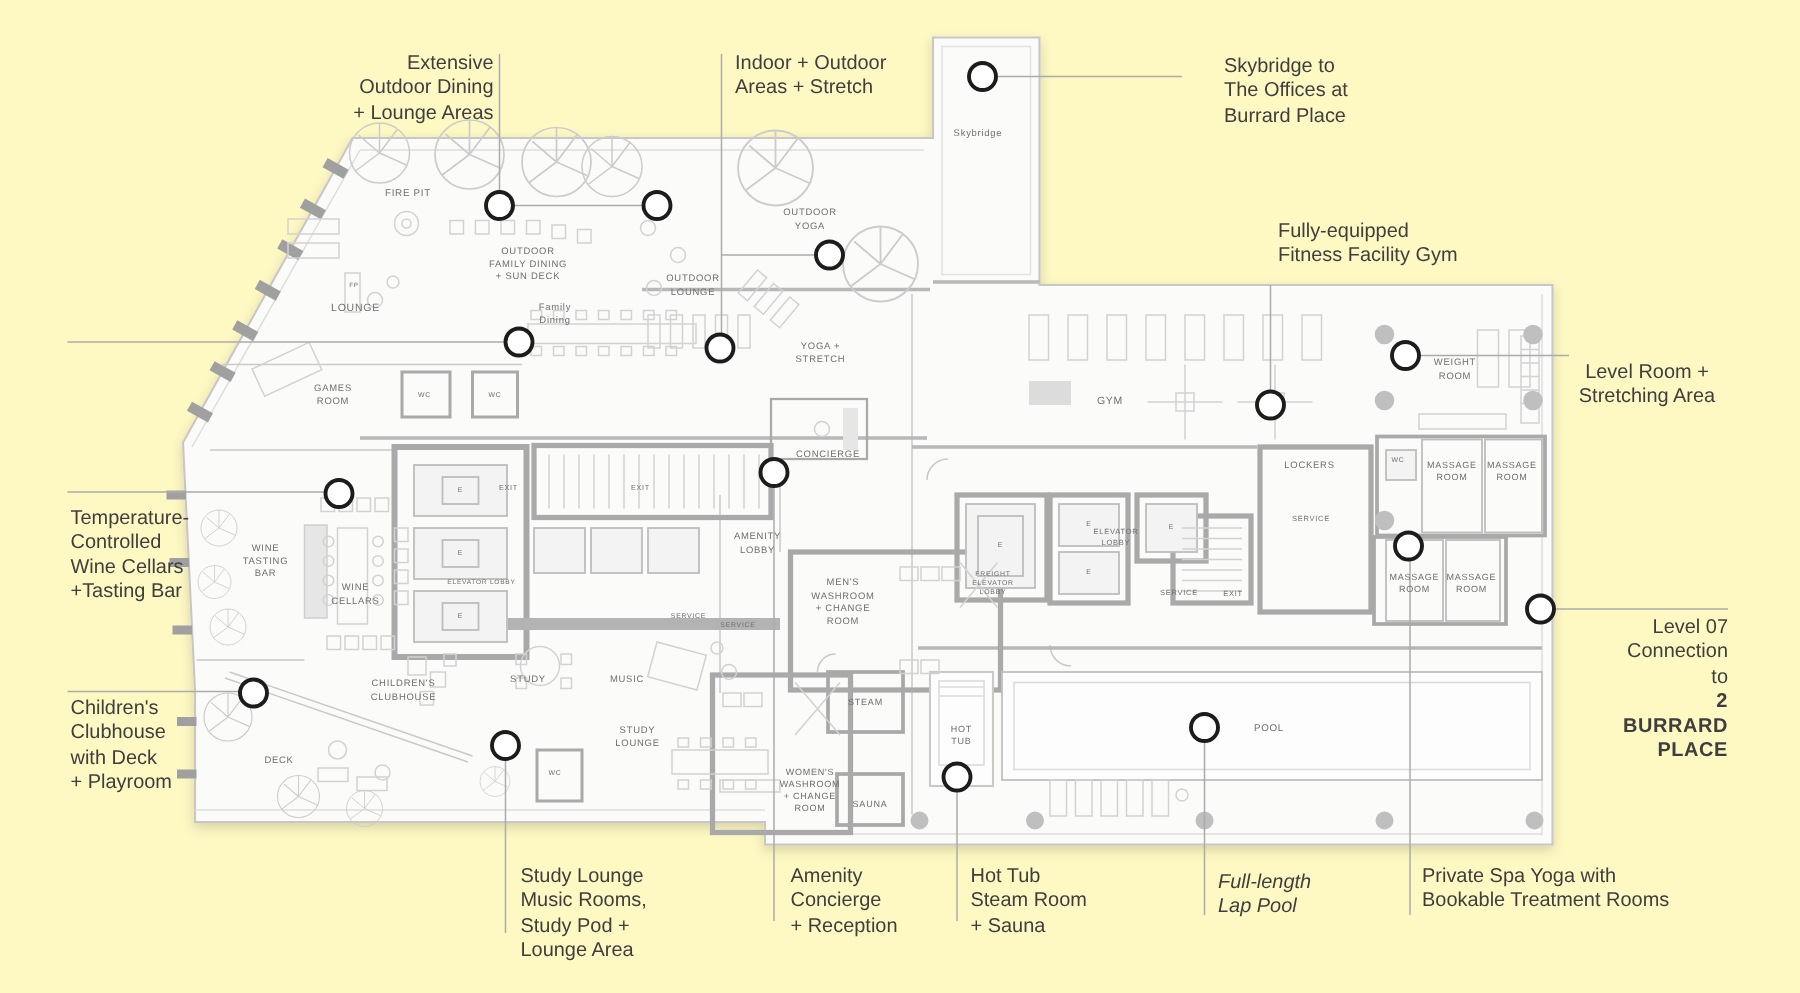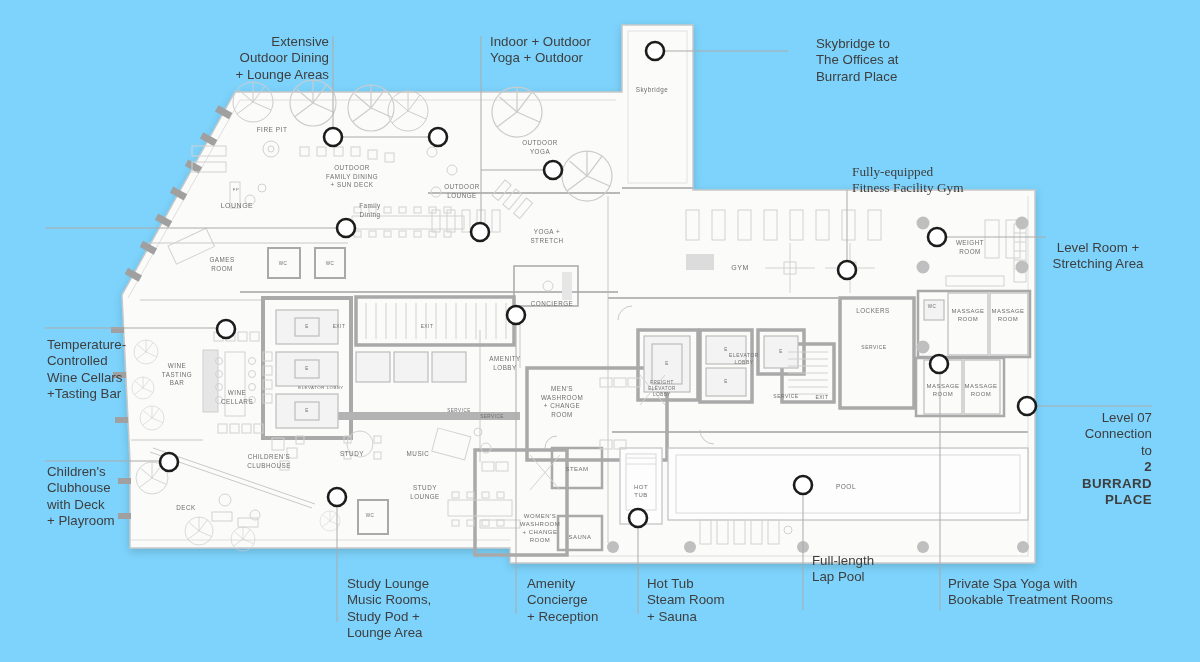--- a/index.html
+++ b/index.html
@@ -1,16 +1,16 @@
 <!DOCTYPE html>
 <html><head>
 <meta charset="utf-8">
 <style>
   html,body{margin:0;padding:0;background:#ffffff;}
-  .stage{position:relative;width:1200px;height:662px;background:#7dd3fc;overflow:hidden;
+  .stage{position:relative;width:1200px;height:662px;background:#fef9c3;overflow:hidden;
          font-family:"Liberation Sans","DejaVu Sans",sans-serif;}
   svg.plan{position:absolute;left:0;top:0;}
   #room-labels,#callouts{position:absolute;left:0;top:0;width:1200px;height:662px;}
   .room-label{position:absolute;transform:translate(-50%,-50%);color:#6e6e6e;
               letter-spacing:0.5px;text-align:center;white-space:pre-line;line-height:1.35;}
   .callout{position:absolute;font-size:13.3px;line-height:1.24;color:#3e3e3e;white-space:pre-line;}
   .callout.align-right{text-align:right;}
   .callout.align-center{text-align:center;}
   .bold-line{display:block;font-weight:bold;letter-spacing:0.4px;}
   .leader{stroke:#ababab;stroke-width:1;}
@@ -394,25 +394,25 @@
       <div class="room-label" style="left: 667px; top: 364px; font-size: 4.6px;">E</div>
       <div class="room-label" style="left: 726px; top: 350px; font-size: 4.6px;">E</div>
       <div class="room-label" style="left: 726px; top: 382px; font-size: 4.6px;">E</div>
       <div class="room-label" style="left: 781px; top: 352px; font-size: 4.6px;">E</div>
     </div>
   <div id="callouts">
       <div class="callout align-right" style="left: 329px; top: 34px; transform: translateX(-100%);"><span>Extensive
 Outdoor Dining
 + Lounge Areas</span></div>
       <div class="callout align-left" style="left: 490px; top: 34px;"><span>Indoor + Outdoor
-Yoga + Outdoor</span></div>
+Areas + Stretch</span></div>
       <div class="callout align-left" style="left: 816px; top: 36px;"><span>Skybridge to
 The Offices at
 Burrard Place</span></div>
-      <div class="callout align-left" style="left: 852px; top: 164px; font-family: Liberation Serif, serif;"><span>Fully-equipped
+      <div class="callout align-left" style="left: 852px; top: 146px;"><span>Fully-equipped
 Fitness Facility Gym</span></div>
       <div class="callout align-center" style="left: 1098px; top: 240px; transform: translateX(-50%);"><span>Level Room +
 Stretching Area</span></div>
       <div class="callout align-right" style="left: 1152px; top: 410px; transform: translateX(-100%);"><span>Level 07
 Connection to</span><span class="bold-line">2 BURRARD PLACE</span></div>
       <div class="callout align-left" style="left: 47px; top: 464px;"><span>Children's
 Clubhouse
 with Deck
 + Playroom</span></div>
       <div class="callout align-left" style="left: 47px; top: 337px;"><span>Temperature-
@@ -422,18 +422,18 @@
       <div class="callout align-left" style="left: 347px; top: 576px;"><span>Study Lounge
 Music Rooms,
 Study Pod +
 Lounge Area</span></div>
       <div class="callout align-left" style="left: 527px; top: 576px;"><span>Amenity
 Concierge
 + Reception</span></div>
       <div class="callout align-left" style="left: 647px; top: 576px;"><span>Hot Tub
 Steam Room
 + Sauna</span></div>
-      <div class="callout align-left" style="left: 812px; top: 553px;"><span>Full-length
+      <div class="callout align-left" style="left: 812px; top: 580px; font-style: italic;"><span>Full-length
 Lap Pool</span></div>
       <div class="callout align-left" style="left: 948px; top: 576px;"><span>Private Spa Yoga with
 Bookable Treatment Rooms</span></div>
     </div>
 </div>
 
 </body></html>

